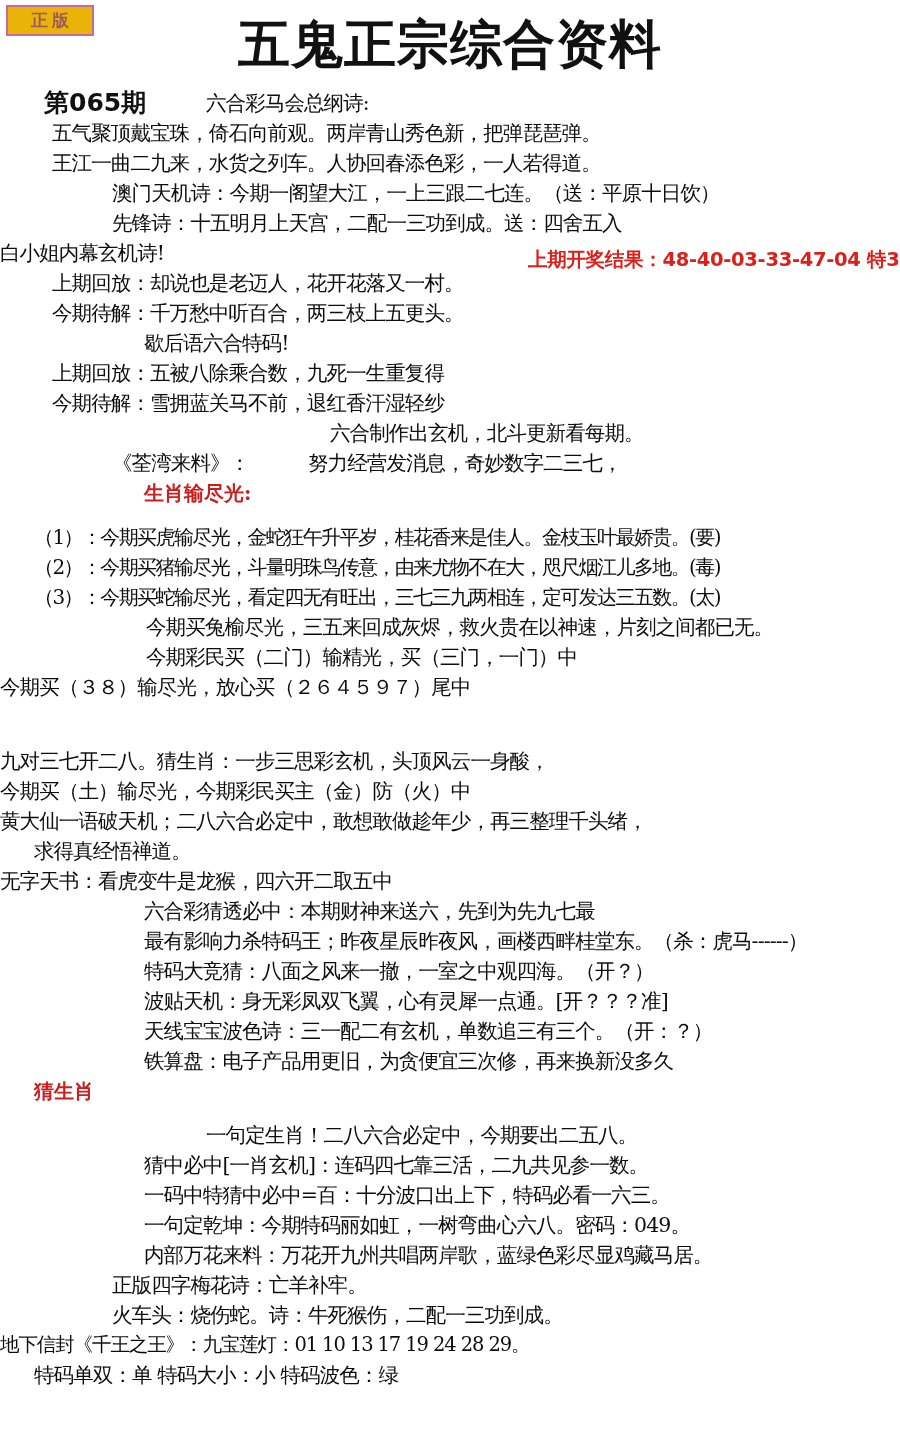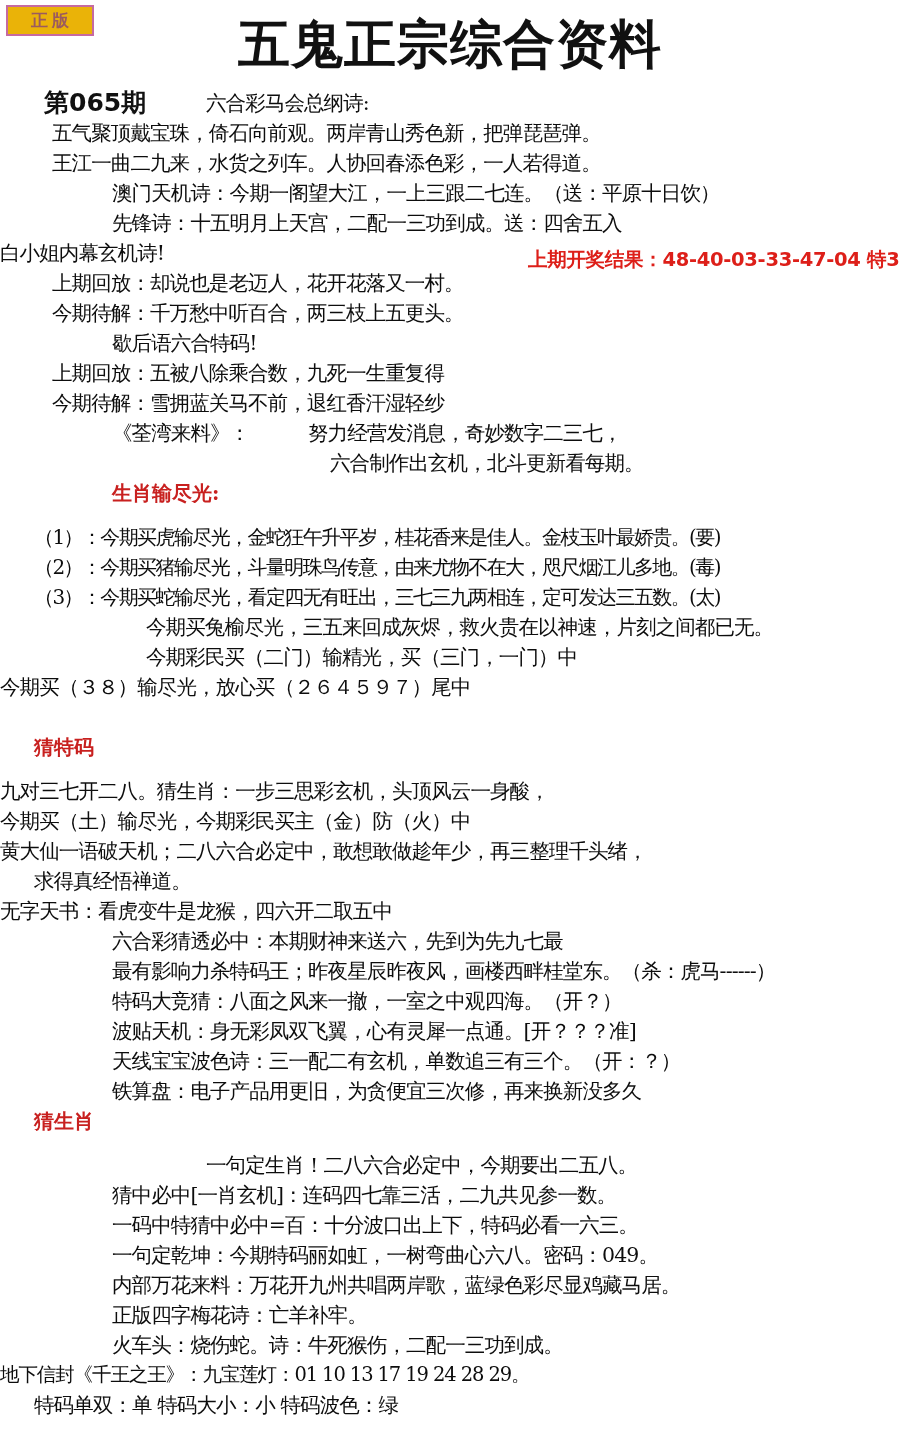--- a/index.html
+++ b/index.html
@@ -97,21 +97,21 @@
   .ln.tight { letter-spacing: -0.9px; }
   .ln.tighter { letter-spacing: -1.6px; font-size: 20px; }
   .ln.sm { font-size: 19.5px; letter-spacing: -1.1px; }
   .spacer-lg { height: 30px; }
   .spacer-sm { height: 14px; }
 
   
   .i0  { padding-left: 34px; }
   .i1  { padding-left: 52px; }
   .i4  { padding-left: 112px; }
-  .i5  { padding-left: 112px; }
+  .i5  { padding-left: 112px; margin-left: 32px; }
   .i6  { padding-left: 146px; }
   .i7  { }
   .i9  { padding-left: 206px; }
   .i12 { padding-left: 330px; }
 
   .sec-head {
     color: #c8201f;
     font-weight: 700;
     font-size: 20px;
     font-family: "DejaVu Serif", "Liberation Serif", serif;
@@ -155,36 +155,35 @@
     <div class="ln tight i1">五气聚顶戴宝珠，倚石向前观。两岸青山秀色新，把弹琵琶弹。</div>
     <div class="ln tight i1">王江一曲二九来，水货之列车。人协回春添色彩，一人若得道。</div>
     <div class="ln tight i4">澳门天机诗：今期一阁望大江，一上三跟二七连。（送：平原十日饮）</div>
     <div class="ln tight i4">先锋诗：十五明月上天宫，二配一三功到成。送：四舍五入</div>
     <div class="ln tight i7">白小姐内幕玄机诗!</div>
     <div class="ln tight i1">上期回放：却说也是老迈人，花开花落又一村。</div>
     <div class="ln tight i1">今期待解：千万愁中听百合，两三枝上五更头。</div>
     <div class="ln tight i5">歇后语六合特码!</div>
     <div class="ln tight i1">上期回放：五被八除乘合数，九死一生重复得</div>
     <div class="ln tight i1">今期待解：雪拥蓝关马不前，退红香汗湿轻纱</div>
+    <div class="ln tight i12">六合制作出玄机，北斗更新看每期。</div>
     <div class="ln tight i4">《荃湾来料》：　　　努力经营发消息，奇妙数字二三七，</div>
-    <div class="ln tight i12">六合制作出玄机，北斗更新看每期。</div>
 
     <div class="sec-head i5">生肖输尽光:</div>
     <div class="spacer-sm"></div>
 
     <div class="ln tighter i0">（1）：今期买虎输尽光，金蛇狂午升平岁，桂花香来是佳人。金枝玉叶最娇贵。(要)</div>
     <div class="ln tighter i0">（2）：今期买猪输尽光，斗量明珠鸟传意，由来尤物不在大，咫尺烟江儿多地。(毒)</div>
     <div class="ln tighter i0">（3）：今期买蛇输尽光，看定四无有旺出，三七三九两相连，定可发达三五数。(太)</div>
     <div class="ln tight i6">今期买兔榆尽光，三五来回成灰烬，救火贵在以神速，片刻之间都已无。</div>
     <div class="ln tight i6">今期彩民买（二门）输精光，买（三门，一门）中</div>
     <div class="ln tight i7">今期买（３８）输尽光，放心买（２６４５９７）尾中</div>
 
     <div class="spacer-lg"></div>
 
-    <div class="sec-head i0">猜特码</div>
     <div class="spacer-sm"></div>
 
     <div class="ln tight i7">九对三七开二八。猜生肖：一步三思彩玄机，头顶风云一身酸，</div>
     <div class="ln tight i7">今期买（土）输尽光，今期彩民买主（金）防（火）中</div>
     <div class="ln tight i7">黄大仙一语破天机；二八六合必定中，敢想敢做趁年少，再三整理千头绪，</div>
     <div class="ln tight i0">求得真经悟禅道。</div>
     <div class="ln tight i7">无字天书：看虎变牛是龙猴，四六开二取五中</div>
     <div class="ln tight i5">六合彩猜透必中：本期财神来送六，先到为先九七最</div>
     <div class="ln tight i5">最有影响力杀特码王；昨夜星辰昨夜风，画楼西畔桂堂东。（杀：虎马------）</div>
     <div class="ln tight i5">特码大竞猜：八面之风来一撤，一室之中观四海。（开？）</div>

